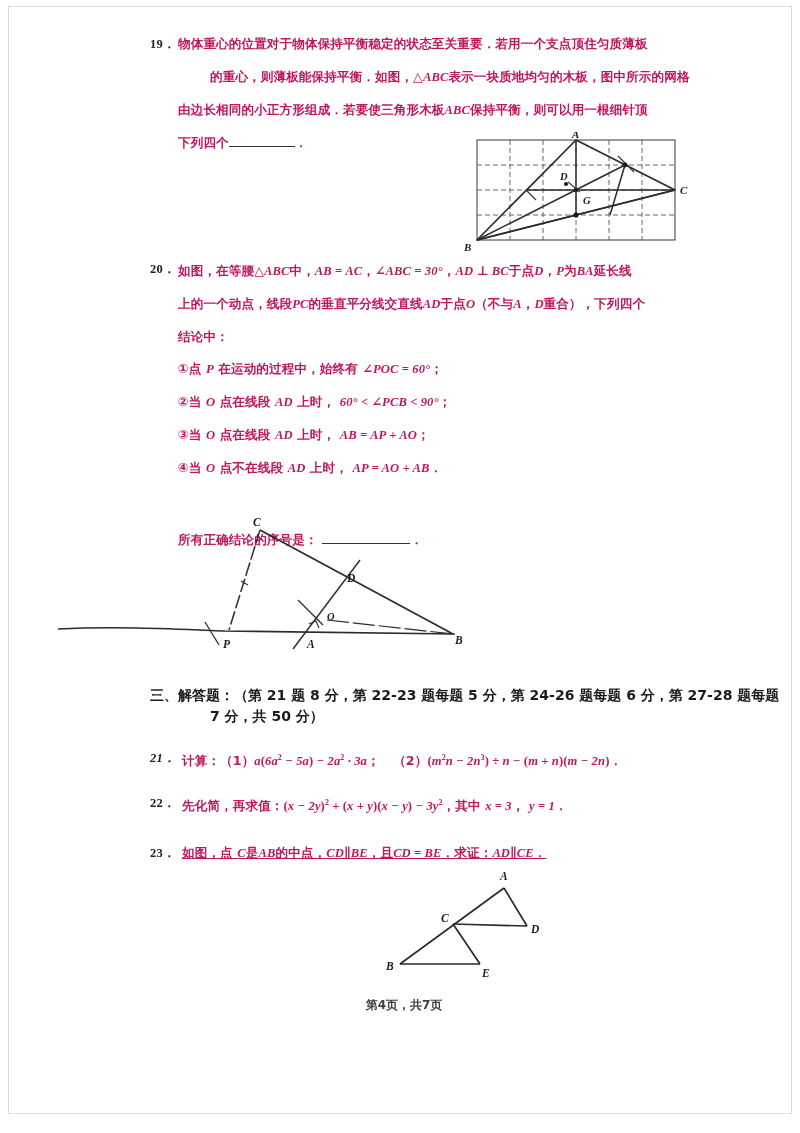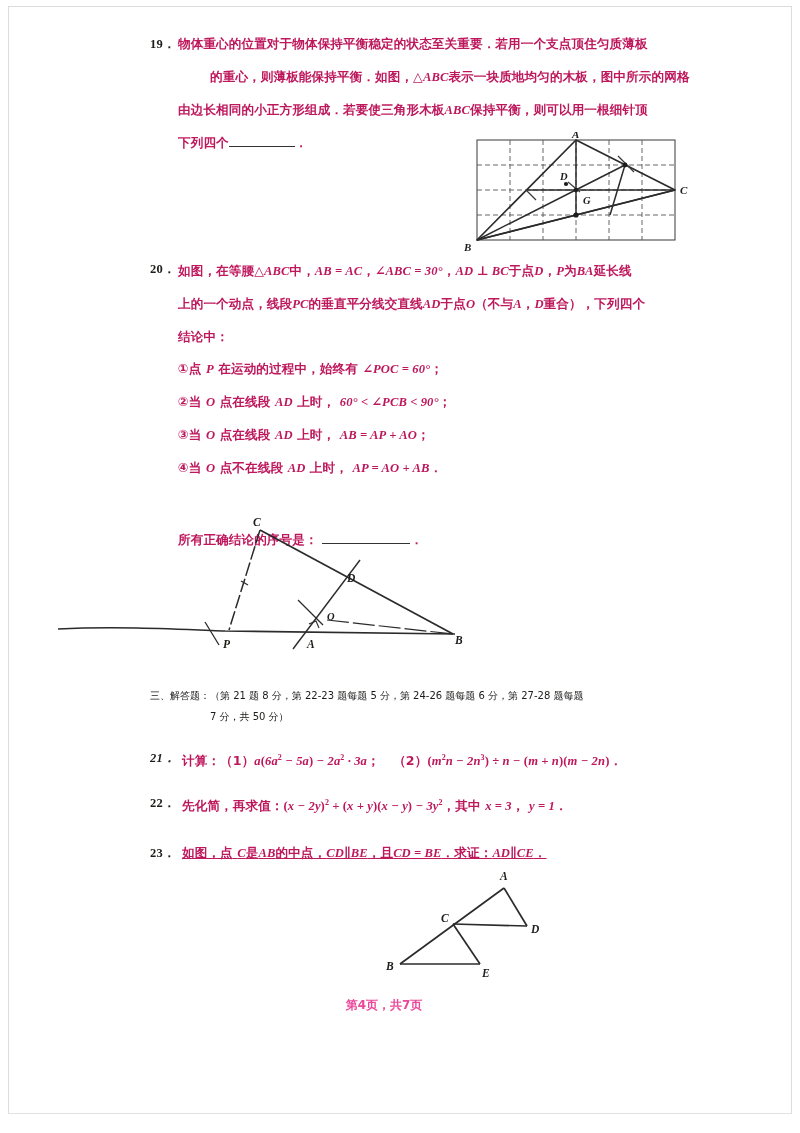--- a/index.html
+++ b/index.html
@@ -72,42 +72,43 @@
     font-style: normal;
   }
   .blank {
     display: inline-block;
     border-bottom: 1.6px solid #333;
     height: 12px;
   }
   .sec-head {
     position: absolute;
     font-family: "DejaVu Sans", "Liberation Sans", sans-serif;
-    font-weight: 400;
-    font-size: 10px;
+    font-weight: 700;
+    font-size: 14px;
     line-height: 19px;
     color: #1a1a18;
     white-space: nowrap;
   }
 
   
   .diagram { position: absolute; }
 
   
   .footer {
     position: absolute;
     left: 0;
     top: 997px;
     width: 768px;
     text-align: center;
     font-family: "DejaVu Sans", "Liberation Sans", sans-serif;
     font-weight: 700;
     font-size: 12px;
-    color: #ec4899;
+    color: #404040;
     z-index: 3;
+    padding-left: 20px;
   }
   .watermark {
     position: absolute;
     left: 0;
     top: 995px;
     width: 800px;
     text-align: center;
     font-family: "DejaVu Sans", "Liberation Sans", sans-serif;
     font-weight: 700;
     font-size: 74px;

